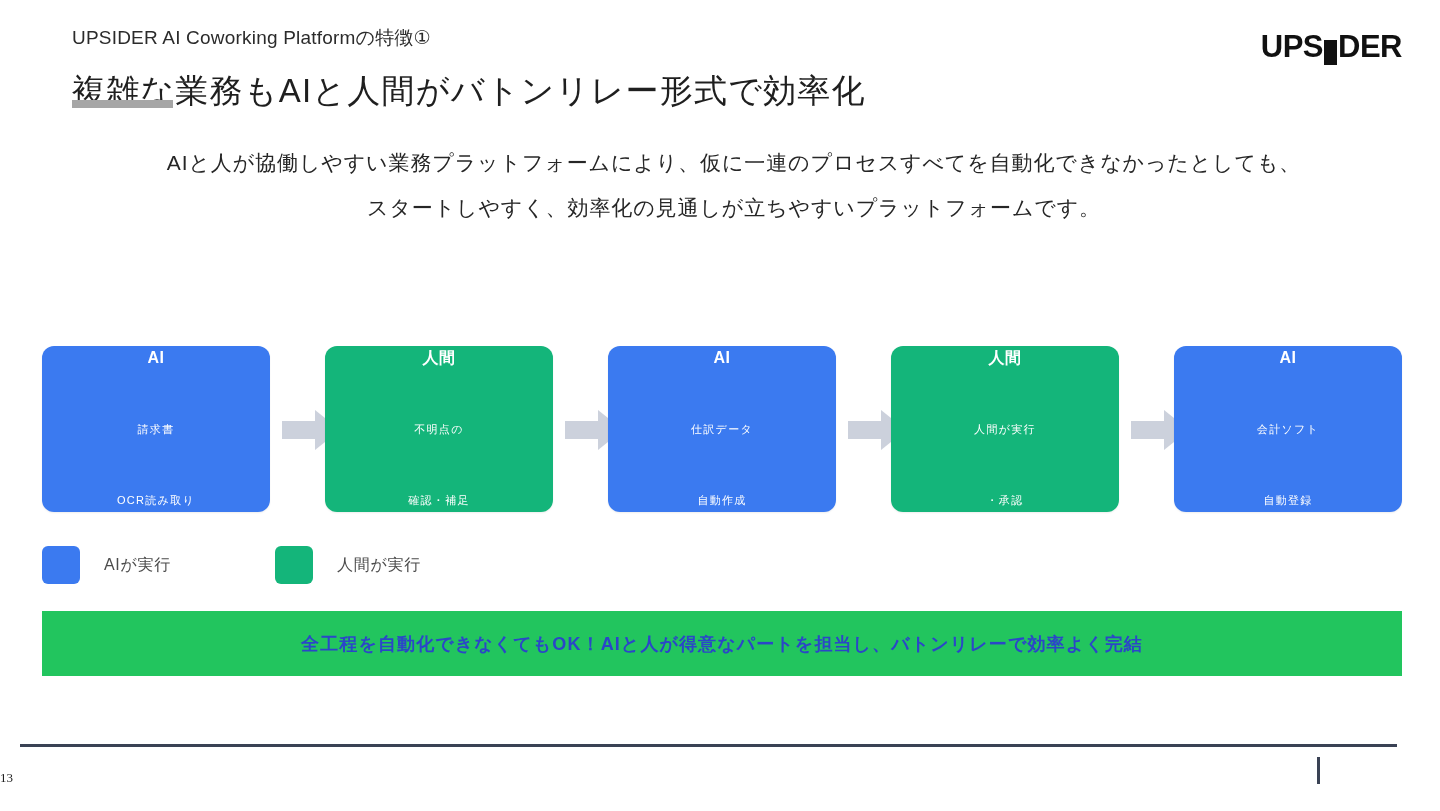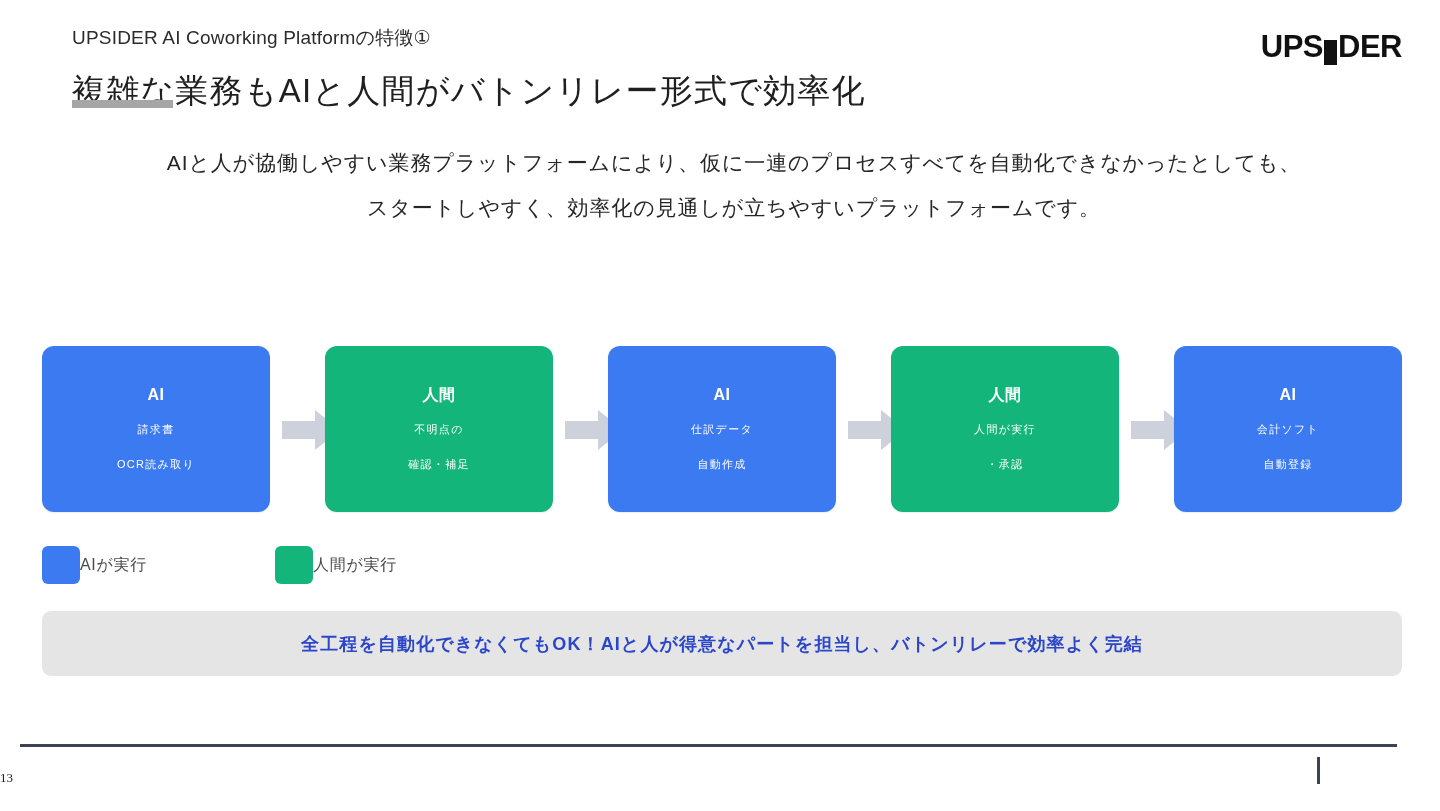--- a/index.html
+++ b/index.html
@@ -101,21 +101,21 @@
   }
   .flow-step {
     position: absolute;
     top: 0;
     width: 228px;
     height: 166px;
     border-radius: 12px;
     display: flex;
     flex-direction: column;
     align-items: center;
-    justify-content: center;
+    justify-content: space-between;
     box-sizing: border-box;
     box-shadow: 0 1px 2px rgba(0,0,0,0.07);
   }
   .flow-step .role {
     font-size: 16px;
     font-weight: 700;
     color: #ffffff;
     line-height: 23px;
     letter-spacing: 0.4px;
   }
@@ -141,21 +141,21 @@
     position: absolute;
     left: 42px;
     top: 546px;
     height: 38px;
   }
   .legend-item {
     position: absolute;
     top: 0;
     display: flex;
     align-items: center;
-    gap: 0;
+    gap: 24px;
   }
   .legend-swatch {
     width: 38px;
     height: 38px;
     border-radius: 6px;
   }
   .legend-label {
     font-size: 16px;
     color: #4b4b4b;
     letter-spacing: 0.7px;
@@ -287,19 +287,19 @@
   <div class="legend-item" style="left:0px;">
     <span class="legend-swatch" style="background: rgb(59, 122, 240);"></span>
     <span class="legend-label">AIが実行</span>
   </div>
   <div class="legend-item" style="left:233px;">
     <span class="legend-swatch" style="background: rgb(20, 181, 122);"></span>
     <span class="legend-label">人間が実行</span>
   </div>
 </div>
 
-<div class="callout" style="background: #e5e5e5; border-radius: 9px;">
+<div class="callout" style="background: #22c55e;">
   <span class="callout-text" style="color: rgb(43, 70, 200);">全工程を自動化できなくてもOK！AIと人が得意なパートを担当し、バトンリレーで効率よく完結</span>
 </div>
 
 <div class="footer-rule" style="background: rgb(58, 66, 84);"></div>
 <div class="footer-tick" style="background: rgb(58, 66, 84);"></div>
 <div class="page-number">13</div>
 
 </body></html>

